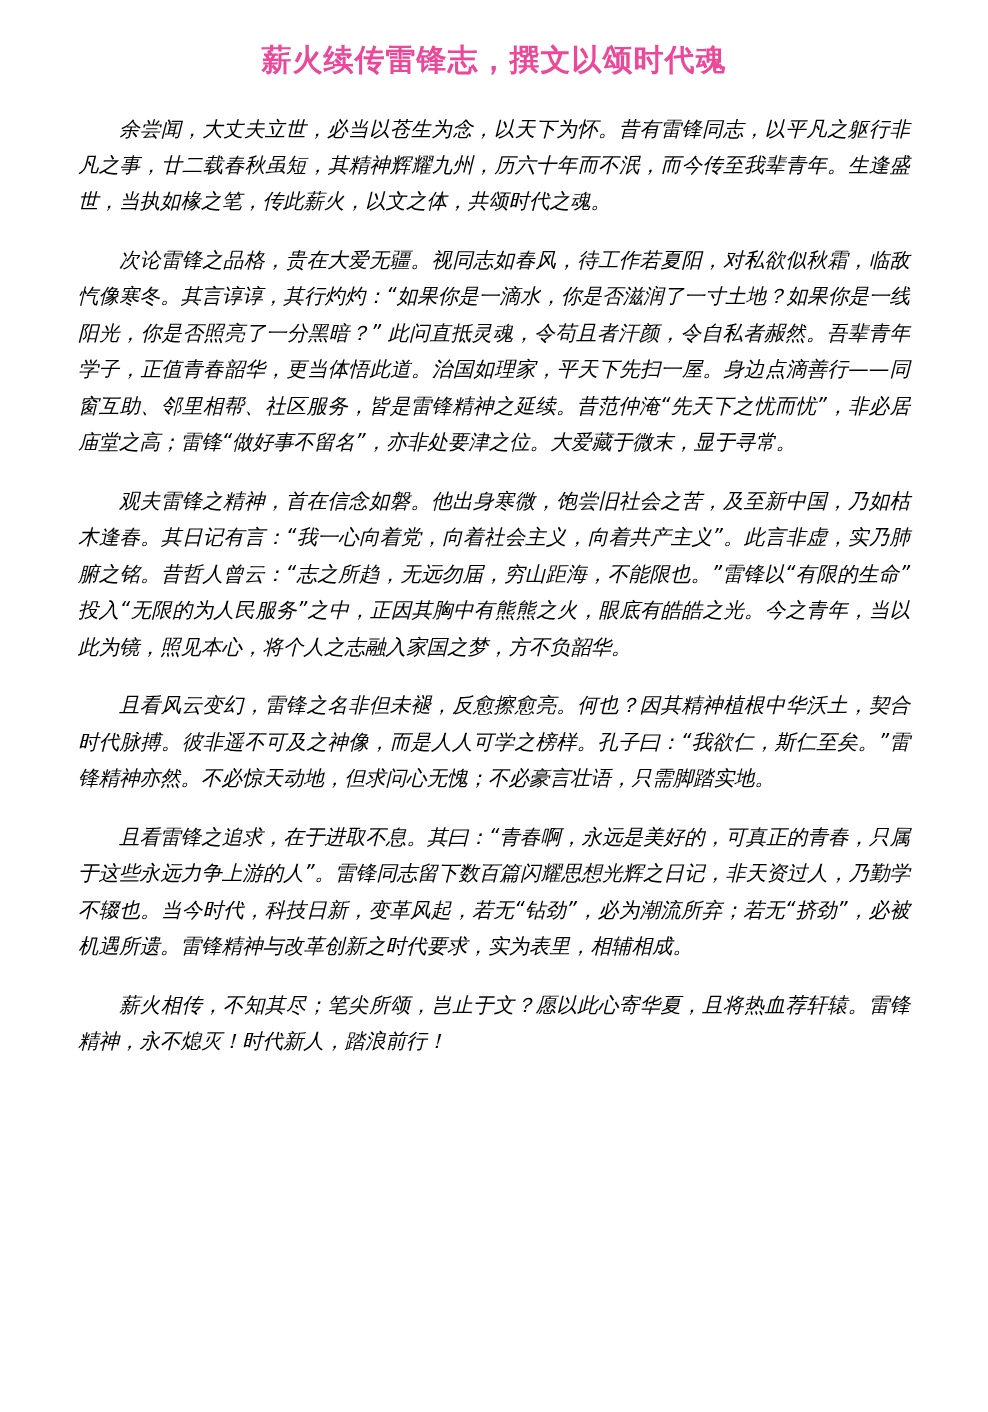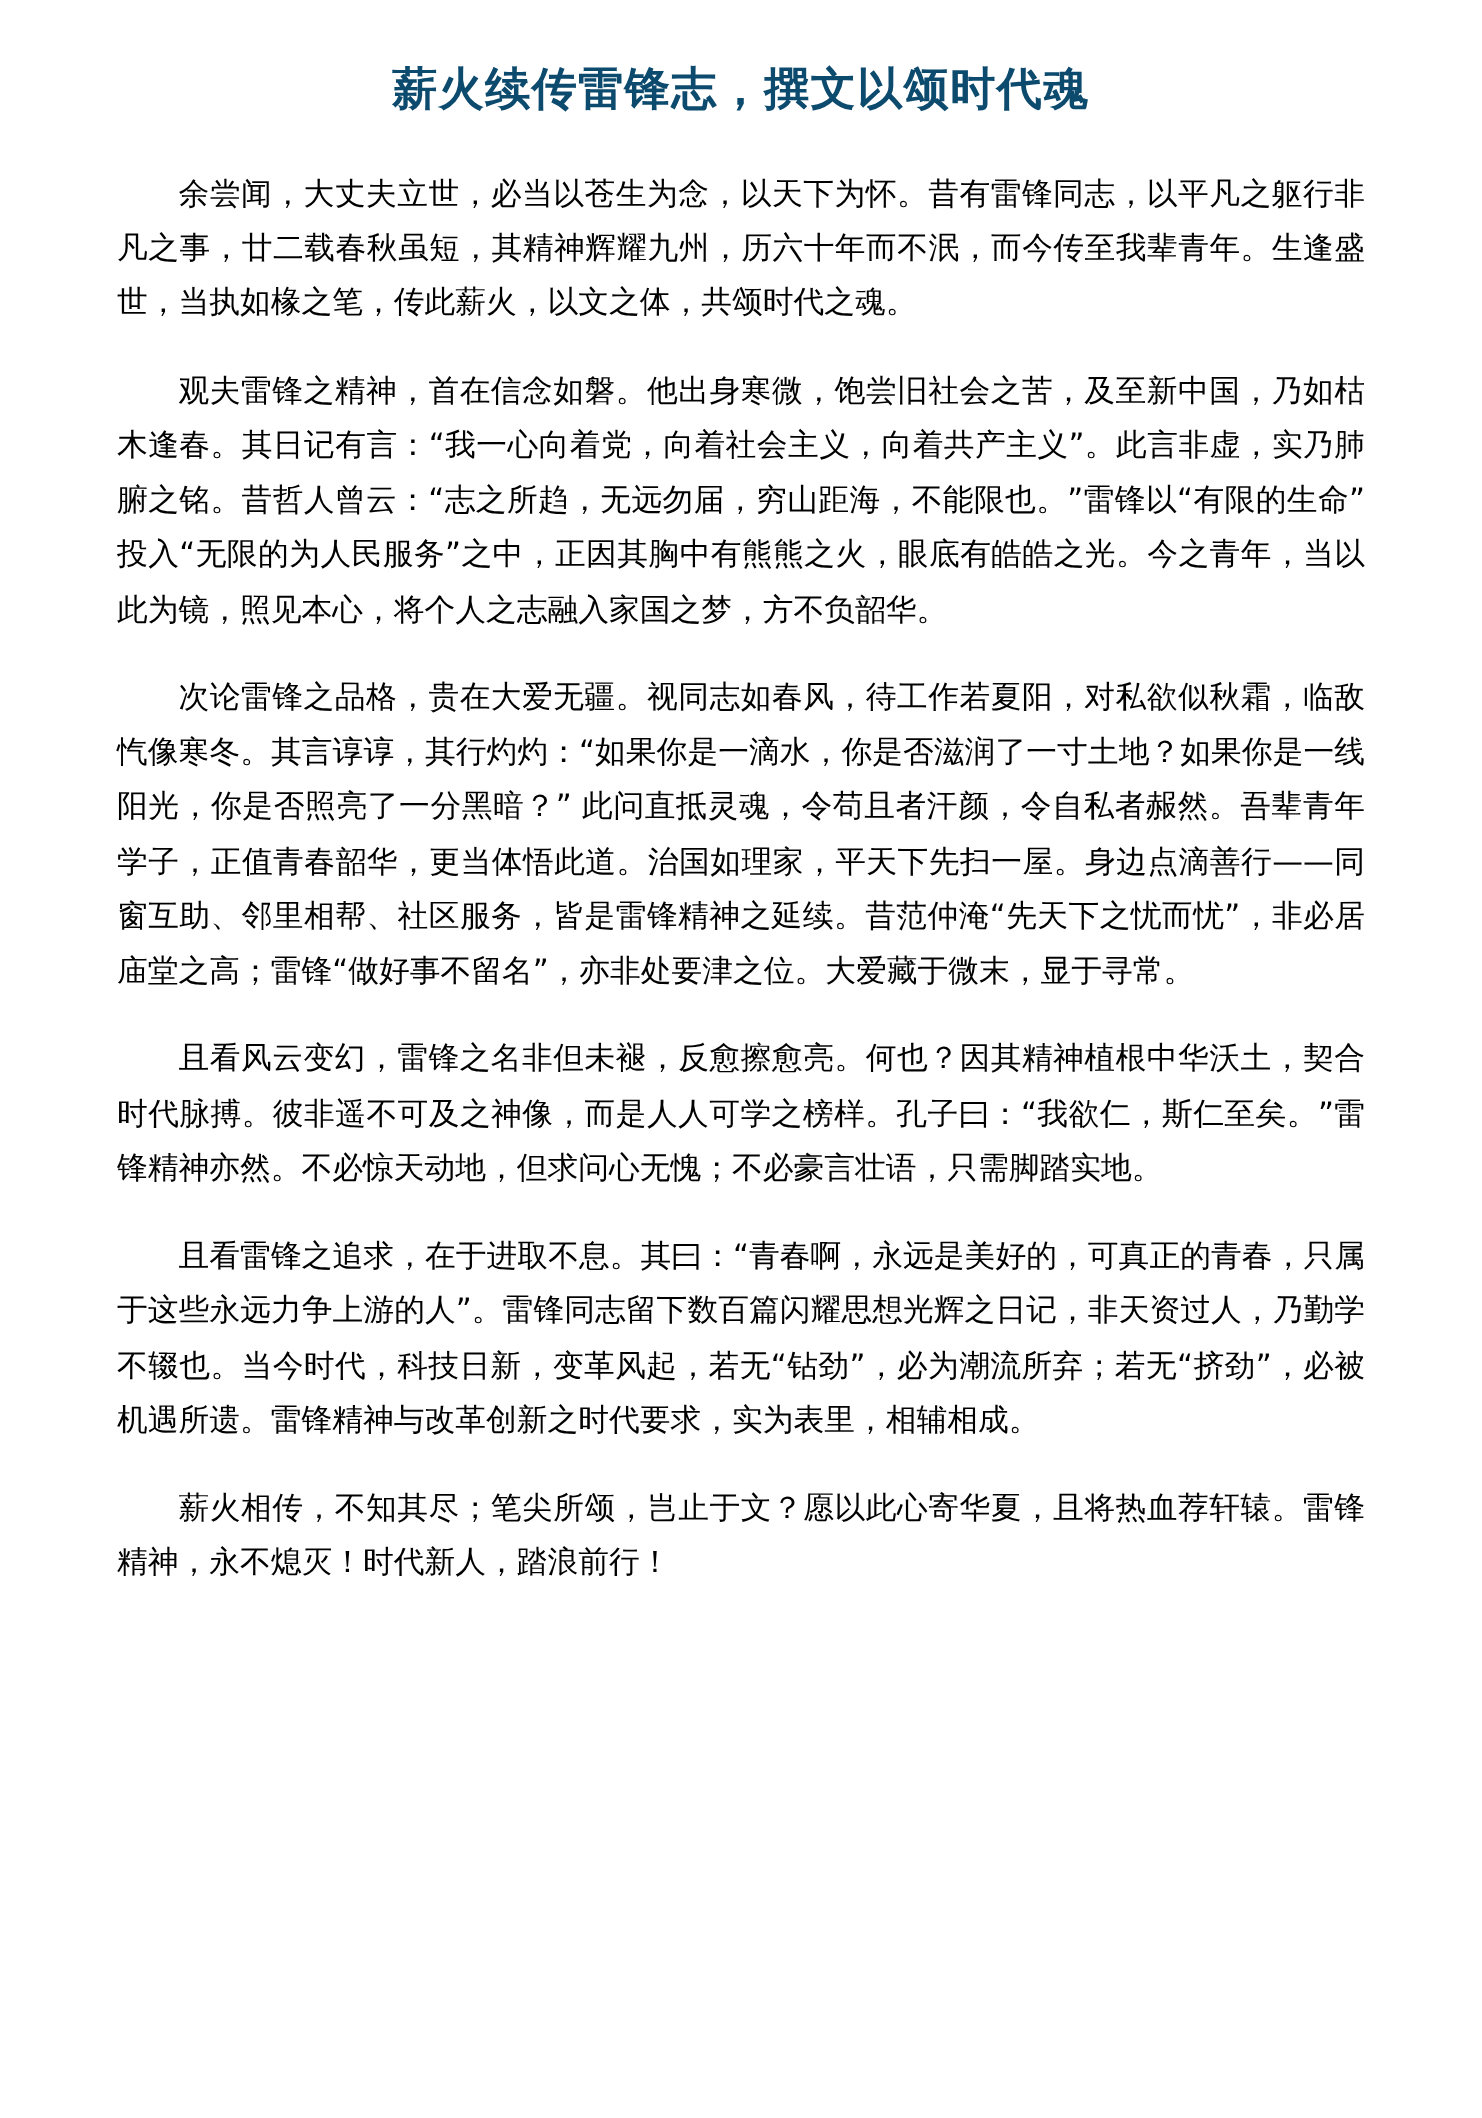--- a/index.html
+++ b/index.html
@@ -21,44 +21,45 @@
     background: #ffffff;
   }
   .doc-title {
     text-align: center;
     font-family: "DejaVu Sans", "Liberation Sans", sans-serif;
     font-weight: bold;
     font-size: 30px;
     letter-spacing: 1px;
     line-height: 1.35;
     margin: 6px 0 30px 0;
-    color: #0c4a6e;
+    color: #ec4899;
   }
   .body-text {
     font-family: "DejaVu Sans", "Liberation Sans", sans-serif;
     font-size: 20.5px;
     line-height: 1.78;
     text-align: justify;
     text-justify: inter-ideograph;
     color: #000000;
   }
   .para {
     margin: 0 0 22px 0;
     text-indent: 2em;
+    font-style: italic;
   }
   .para:last-child {
     margin-bottom: 0;
   }
 </style>
 </head>
 <body>
 
 <div class="page">
   <h1 class="doc-title">薪火续传雷锋志，撰文以颂时代魂</h1>
   <div class="body-text">
     <p class="para">余尝闻，大丈夫立世，必当以苍生为念，以天下为怀。昔有雷锋同志，以平凡之躯行非凡之事，廿二载春秋虽短，其精神辉耀九州，历六十年而不泯，而今传至我辈青年。生逢盛世，当执如椽之笔，传此薪火，以文之体，共颂时代之魂。</p>
+    <p class="para">次论雷锋之品格，贵在大爱无疆。视同志如春风，待工作若夏阳，对私欲似秋霜，临敌忾像寒冬。其言谆谆，其行灼灼：“如果你是一滴水，你是否滋润了一寸土地？如果你是一线阳光，你是否照亮了一分黑暗？” 此问直抵灵魂，令苟且者汗颜，令自私者赧然。吾辈青年学子，正值青春韶华，更当体悟此道。治国如理家，平天下先扫一屋。身边点滴善行——同窗互助、邻里相帮、社区服务，皆是雷锋精神之延续。昔范仲淹“先天下之忧而忧”，非必居庙堂之高；雷锋“做好事不留名”，亦非处要津之位。大爱藏于微末，显于寻常。</p>
     <p class="para">观夫雷锋之精神，首在信念如磐。他出身寒微，饱尝旧社会之苦，及至新中国，乃如枯木逢春。其日记有言：“我一心向着党，向着社会主义，向着共产主义”。此言非虚，实乃肺腑之铭。昔哲人曾云：“志之所趋，无远勿届，穷山距海，不能限也。”雷锋以“有限的生命”投入“无限的为人民服务”之中，正因其胸中有熊熊之火，眼底有皓皓之光。今之青年，当以此为镜，照见本心，将个人之志融入家国之梦，方不负韶华。</p>
-    <p class="para">次论雷锋之品格，贵在大爱无疆。视同志如春风，待工作若夏阳，对私欲似秋霜，临敌忾像寒冬。其言谆谆，其行灼灼：“如果你是一滴水，你是否滋润了一寸土地？如果你是一线阳光，你是否照亮了一分黑暗？” 此问直抵灵魂，令苟且者汗颜，令自私者赧然。吾辈青年学子，正值青春韶华，更当体悟此道。治国如理家，平天下先扫一屋。身边点滴善行——同窗互助、邻里相帮、社区服务，皆是雷锋精神之延续。昔范仲淹“先天下之忧而忧”，非必居庙堂之高；雷锋“做好事不留名”，亦非处要津之位。大爱藏于微末，显于寻常。</p>
     <p class="para">且看风云变幻，雷锋之名非但未褪，反愈擦愈亮。何也？因其精神植根中华沃土，契合时代脉搏。彼非遥不可及之神像，而是人人可学之榜样。孔子曰：“我欲仁，斯仁至矣。”雷锋精神亦然。不必惊天动地，但求问心无愧；不必豪言壮语，只需脚踏实地。</p>
     <p class="para">且看雷锋之追求，在于进取不息。其曰：“青春啊，永远是美好的，可真正的青春，只属于这些永远力争上游的人”。雷锋同志留下数百篇闪耀思想光辉之日记，非天资过人，乃勤学不辍也。当今时代，科技日新，变革风起，若无“钻劲”，必为潮流所弃；若无“挤劲”，必被机遇所遗。雷锋精神与改革创新之时代要求，实为表里，相辅相成。</p>
     <p class="para">薪火相传，不知其尽；笔尖所颂，岂止于文？愿以此心寄华夏，且将热血荐轩辕。雷锋精神，永不熄灭！时代新人，踏浪前行！</p>
   </div>
 </div>
 
 </body></html>

